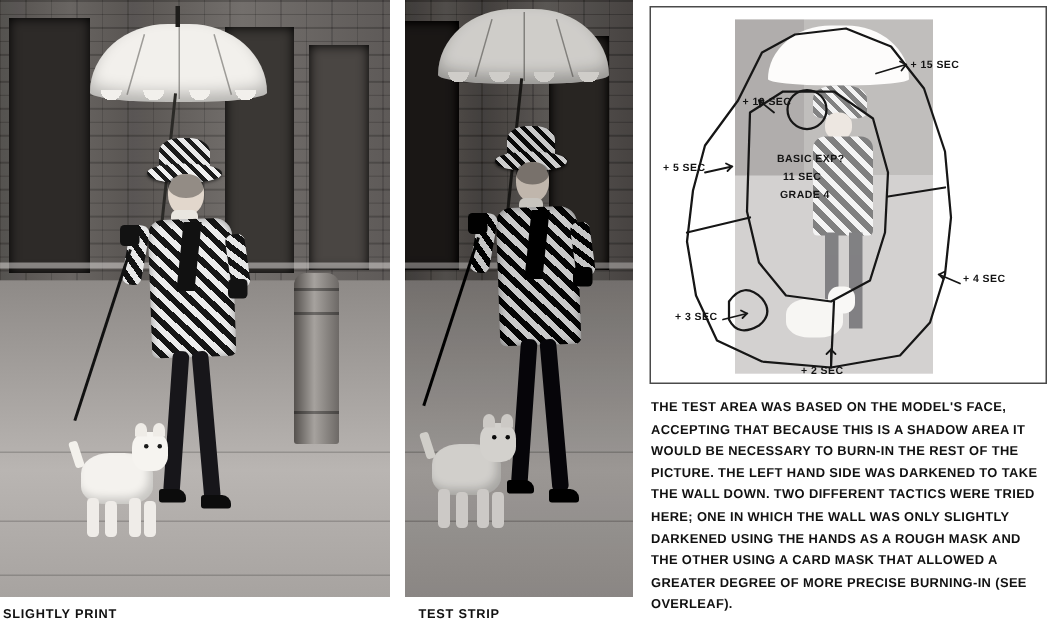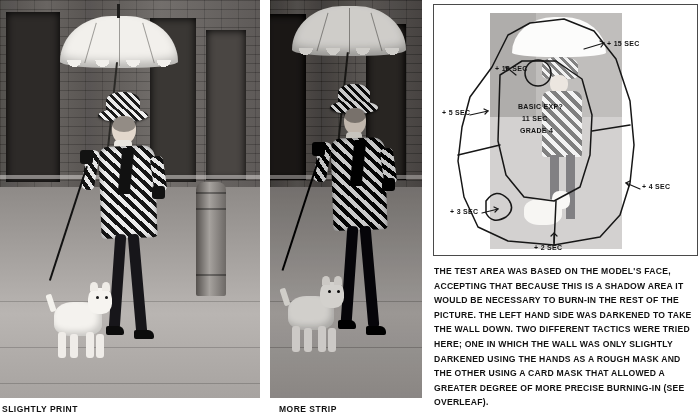--- a/index.html
+++ b/index.html
@@ -282,15 +282,15 @@
     <div class="dg-label" style="left:208px;top:178px;">+ 4 SEC</div>
     <div class="dg-label" style="left:16px;top:203px;">+ 3 SEC</div>
     <div class="dg-label" style="left:100px;top:239px;">+ 2 SEC</div>
   </div>
 
   <div class="body-text" style="left:434px;top:264px;width:258px;">
     <p>THE TEST AREA WAS BASED ON THE MODEL'S FACE, ACCEPTING THAT BECAUSE THIS IS A SHADOW AREA IT WOULD BE NECESSARY TO BURN-IN THE REST OF THE PICTURE. THE LEFT HAND SIDE WAS DARKENED TO TAKE THE WALL DOWN. TWO DIFFERENT TACTICS WERE TRIED HERE; ONE IN WHICH THE WALL WAS ONLY SLIGHTLY DARKENED USING THE HANDS AS A ROUGH MASK AND THE OTHER USING A CARD MASK THAT ALLOWED A GREATER DEGREE OF MORE PRECISE BURNING-IN (SEE OVERLEAF).</p>
   </div>
 
   <div class="caption" style="left:2px;top:404px;">SLIGHTLY PRINT</div>
-  <div class="caption" style="left:279px;top:404px;">MORE STRIP</div>
+  <div class="caption" style="left:279px;top:404px;">TEST STRIP</div>
 
 </div>
 
 </body></html>

